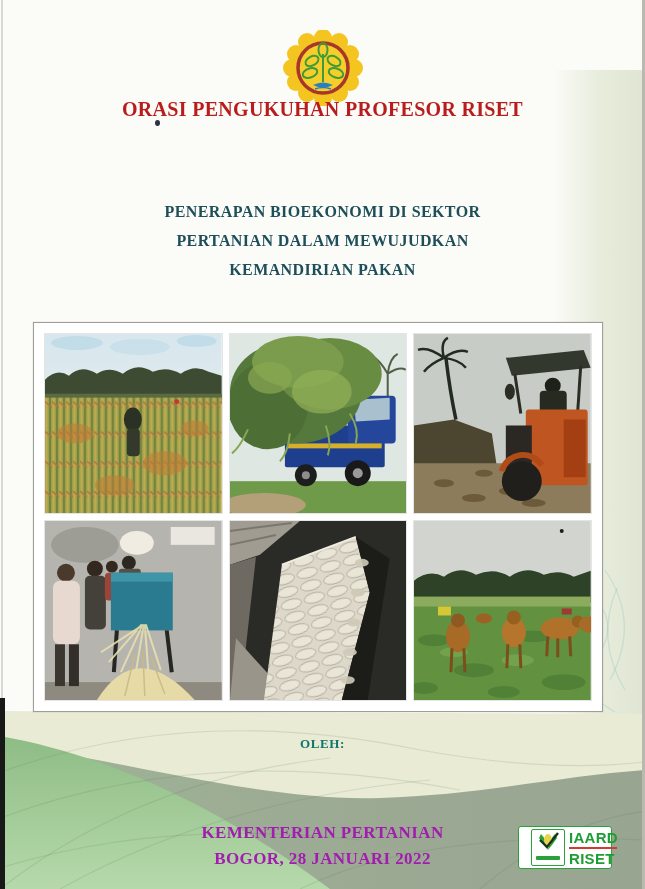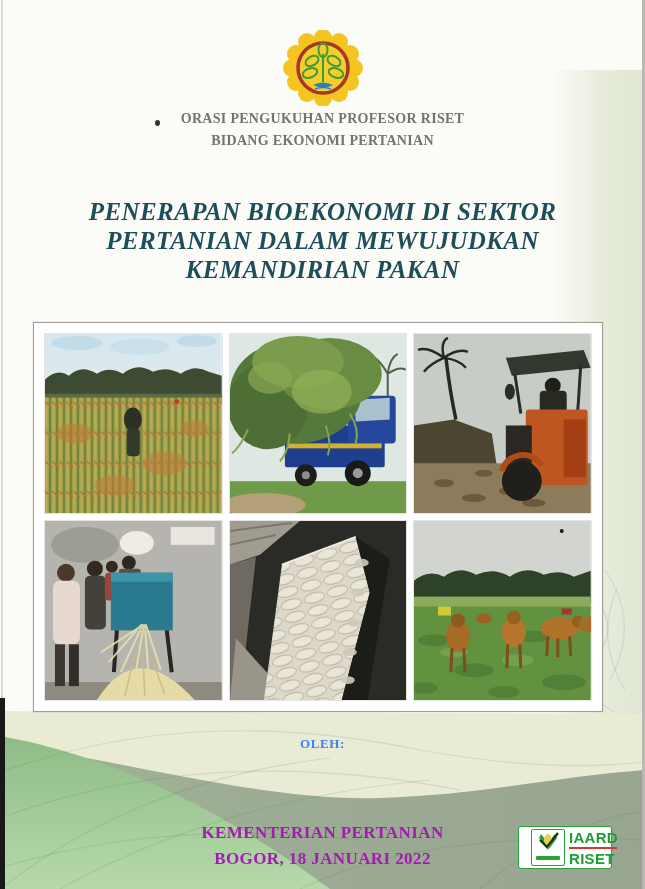--- a/index.html
+++ b/index.html
@@ -16,36 +16,36 @@
   .scan-speck{left:155px;top:120px;width:5px;height:6px;border-radius:50%;background:#2b3440;}
   
   .right-tint{
     right:3px;top:70px;width:88px;height:644px;
     background:linear-gradient(to right, rgba(222,228,206,0) 0%, rgba(218,226,201,.62) 55%, rgba(214,222,198,.72) 100%);
   }
   .bottom-waves{left:0;top:640px;width:645px;height:249px;}
   .right-guilloche{left:555px;top:530px;width:90px;height:190px;}
   
   .ministry-logo{left:0;right:0;top:30px;margin:0 auto;width:84px;height:76px;display:block;}
-  .orasi{left:0;width:645px;top:108px;text-align:center;
-    font-weight:bold;font-size:14px;line-height:22px;letter-spacing:.3px;color:#737373;}
+  .orasi{left:0;width:645px;top:98px;text-align:center;
+    font-weight:bold;font-size:20px;line-height:22px;letter-spacing:.3px;color:#b91c1c;}
   
   .main-title{left:0;width:645px;top:197px;text-align:center;
-    font-weight:bold;font-size:25px;line-height:29px;letter-spacing:.4px;color:#1d4e59;font-style:italic;}
+    font-weight:bold;font-size:16px;line-height:29px;letter-spacing:.4px;color:#1d4e59;}
   
   .collage{
     left:33px;top:322px;width:570px;height:390px;box-sizing:border-box;
     background:#ffffff;border:1px solid #9e9e96;
     padding:11px;display:grid;grid-template-columns:repeat(3,1fr);grid-template-rows:repeat(2,1fr);
     gap:8px;z-index:3;box-shadow:0 0 0 1px rgba(0,0,0,.04);
   }
   .photo{width:100%;height:100%;overflow:hidden;outline:1px solid rgba(0,0,0,.10);}
   .photo svg{width:100%;height:100%;display:block;}
   
-  .byline{left:0;width:645px;top:736px;text-align:center;color:#3b82f6;z-index:5;}
+  .byline{left:0;width:645px;top:736px;text-align:center;color:#0f766e;z-index:5;}
   .byline .oleh{font-weight:bold;font-size:13px;letter-spacing:.6px;}
   .byline .author{font-weight:bold;font-size:16.5px;letter-spacing:1px;margin-top:2px;}
   .pub-footer{left:0;width:645px;top:820px;text-align:center;color:#a21caf;z-index:5;
     font-weight:bold;font-size:17px;line-height:26px;letter-spacing:.4px;}
   
   .iaard{
     left:518px;top:826px;width:94px;height:43px;box-sizing:border-box;z-index:6;
     background:#ffffff;border:1.5px solid #2aa23a;border-radius:3px;
     display:flex;align-items:center;padding:3px 12px;gap:4px;
     font-family:"Liberation Sans","DejaVu Sans",sans-serif;
@@ -134,21 +134,20 @@
         <ellipse cx="55" cy="43" rx="7.5" ry="4.5" transform="rotate(18 55 43)"></ellipse>
       </g>
 
       <path d="M32,55 Q42,50 52,55 Q42,60 32,55 Z" fill="#2a7fc1"></path>
       <path d="M34,59 Q42,56 50,59" fill="none" stroke="#2a7fc1" stroke-width="1.6"></path>
     </g>
   </svg>
 
   <div class="abs orasi">
     <div>ORASI PENGUKUHAN PROFESOR RISET</div>
-    <div>BIDANG EKONOMI PERTANIAN</div>
   </div>
 
   <div class="abs main-title">
     <div>PENERAPAN BIOEKONOMI DI SEKTOR</div>
     <div>PERTANIAN DALAM MEWUJUDKAN</div>
     <div>KEMANDIRIAN PAKAN</div>
   </div>
 
   <div class="abs collage">
 
@@ -362,21 +361,21 @@
       </svg>
     </div>
   </div>
 
   <div class="abs byline">
     <div class="oleh">OLEH:</div>
   </div>
 
   <div class="abs pub-footer">
     <div>KEMENTERIAN PERTANIAN</div>
-    <div>BOGOR, 18 JANUARI 2022</div>
+    <div>BOGOR, 28 JANUARI 2022</div>
   </div>
 
   <div class="abs iaard">
     <div class="iaard-icon">
       <svg viewBox="0 0 26 24" aria-hidden="true">
         <path d="M6,4 Q12,10 13,20 Q8,14 4,8 Z" fill="#2aa23a"></path>
         <path d="M20,4 Q14,10 13,20 Q18,14 22,8 Z" fill="#2aa23a"></path>
         <ellipse cx="13" cy="10" rx="4" ry="6" fill="#e8d44a"></ellipse>
         <path d="M5,10 L12,17 L23,3" fill="none" stroke="#17351c" stroke-width="2.4"></path>
       </svg>

